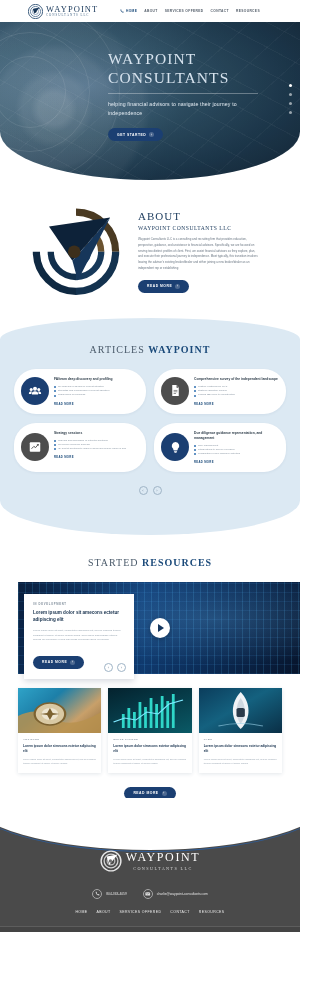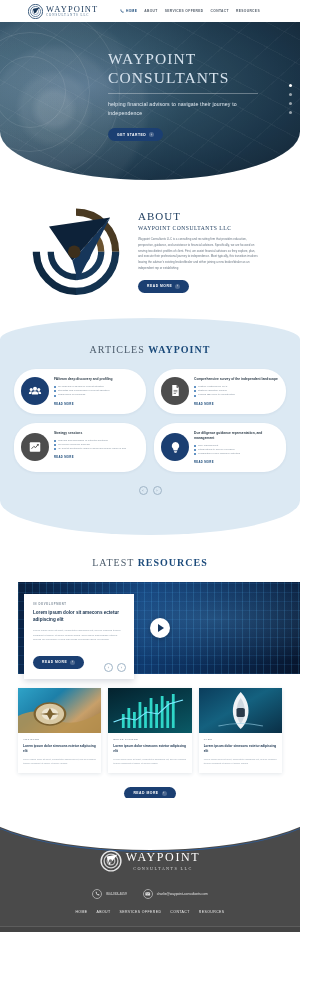--- a/index.html
+++ b/index.html
@@ -431,21 +431,21 @@
 
     </div>
     <div class="carousel-nav">
       <div class="cnav">‹</div>
       <div class="cnav">›</div>
     </div>
   </div>
 
   <div class="resources">
     <div class="sec-head">
-      <span>LATEST </span><b>RESOURCES</b>
+      <span>STARTED </span><b>RESOURCES</b>
     </div>
 
     <div class="video-block">
       <div class="video-bg"></div>
       <div class="play">
           <i></i>
         </div>
       <div class="video-card">
         <div class="tag">IN DEVELOPMENT</div>
         <div class="vc-title">Lorem ipsum dolor sit amecons ectetur adipiscing elit</div>

